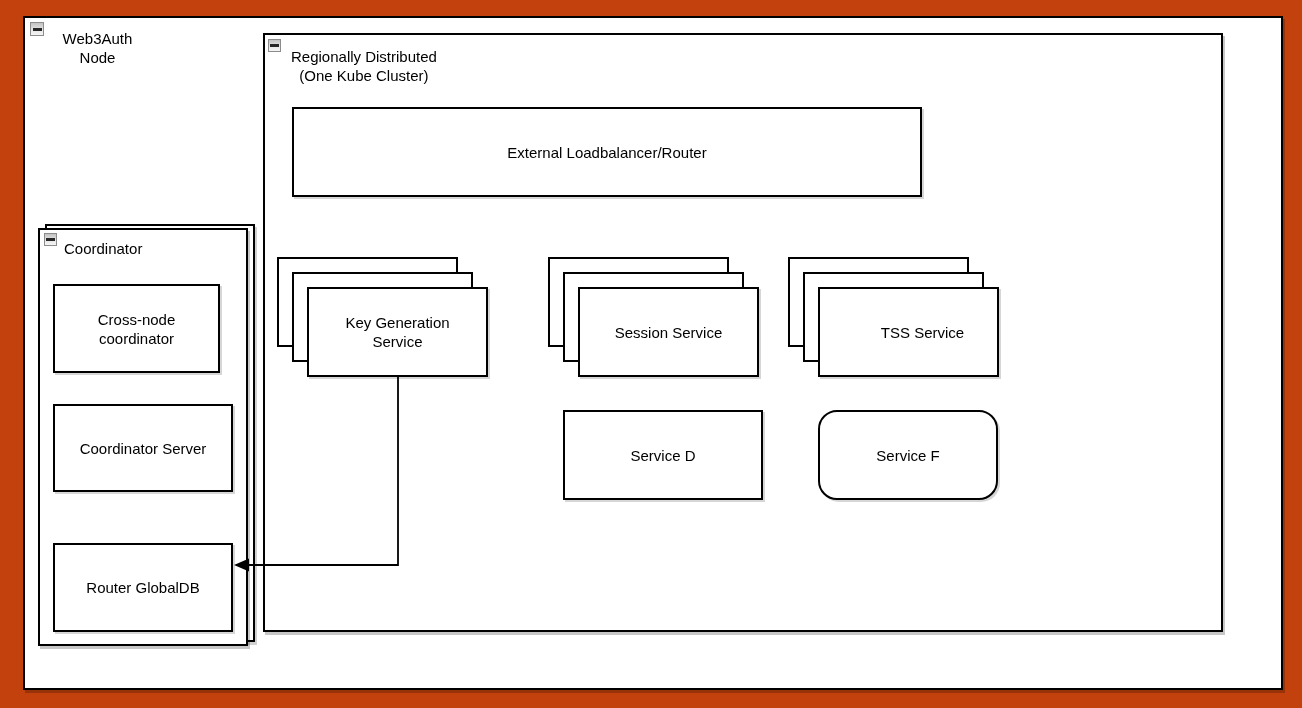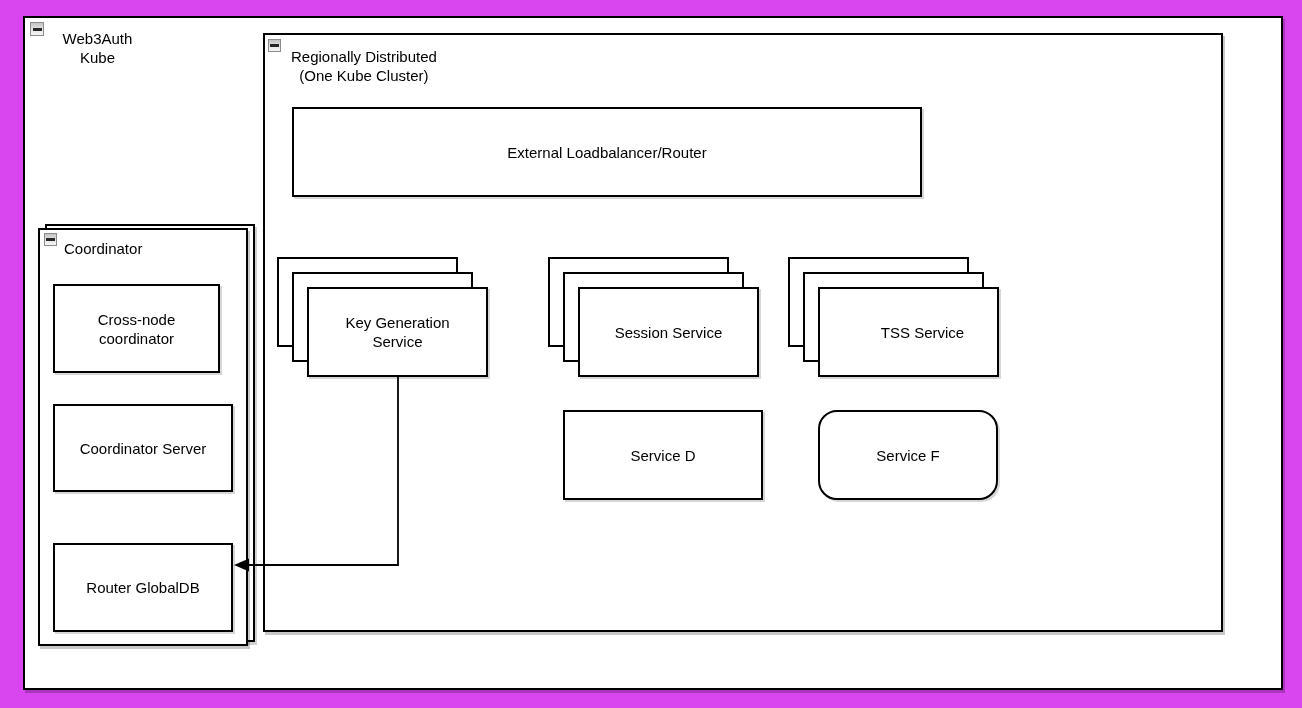--- a/index.html
+++ b/index.html
@@ -1,17 +1,17 @@
 <!DOCTYPE html>
 <html><head>
 <meta charset="utf-8">
 <style>
   html,body{margin:0;padding:0;background:#ffffff;}
   .canvas{
-    position:relative;width:1302px;height:708px;background:#d946ef;overflow:hidden;
+    position:relative;width:1302px;height:708px;background:#c2410c;overflow:hidden;
     font-family:"Liberation Sans", sans-serif;color:#000;
   }
   .container{
     position:absolute;background:#ffffff;border:2px solid #000;
     box-shadow:2px 3px 0 rgba(0,0,0,0.22);box-sizing:border-box;
   }
   .backlayer{
     position:absolute;background:#ffffff;border:2px solid #000;
     box-shadow:2px 3px 0 rgba(0,0,0,0.18);box-sizing:border-box;
   }
@@ -42,21 +42,21 @@
 <body>
 
 <div class="canvas">
 
   <div class="container" style="left:23px;top:16px;width:1260px;height:674px;"></div>
   <div class="collapse" style="left:30px;top:22px;">
       <span class="bar"></span>
     </div>
   <div class="clabel" style="left:30px;top:29px;width:135px;">
     <span>Web3Auth</span><br>
-    <span>Kube</span>
+    <span>Node</span>
   </div>
 
   <div class="container" style="left:263px;top:33px;width:960px;height:599px;"></div>
   <div class="collapse" style="left:268px;top:39px;width:13px;height:13px;">
       <span class="bar"></span>
     </div>
   <div class="clabel" style="left:291px;top:47px;">
     <span>Regionally Distributed</span><br>
     <span>(One Kube Cluster)</span>
   </div>

